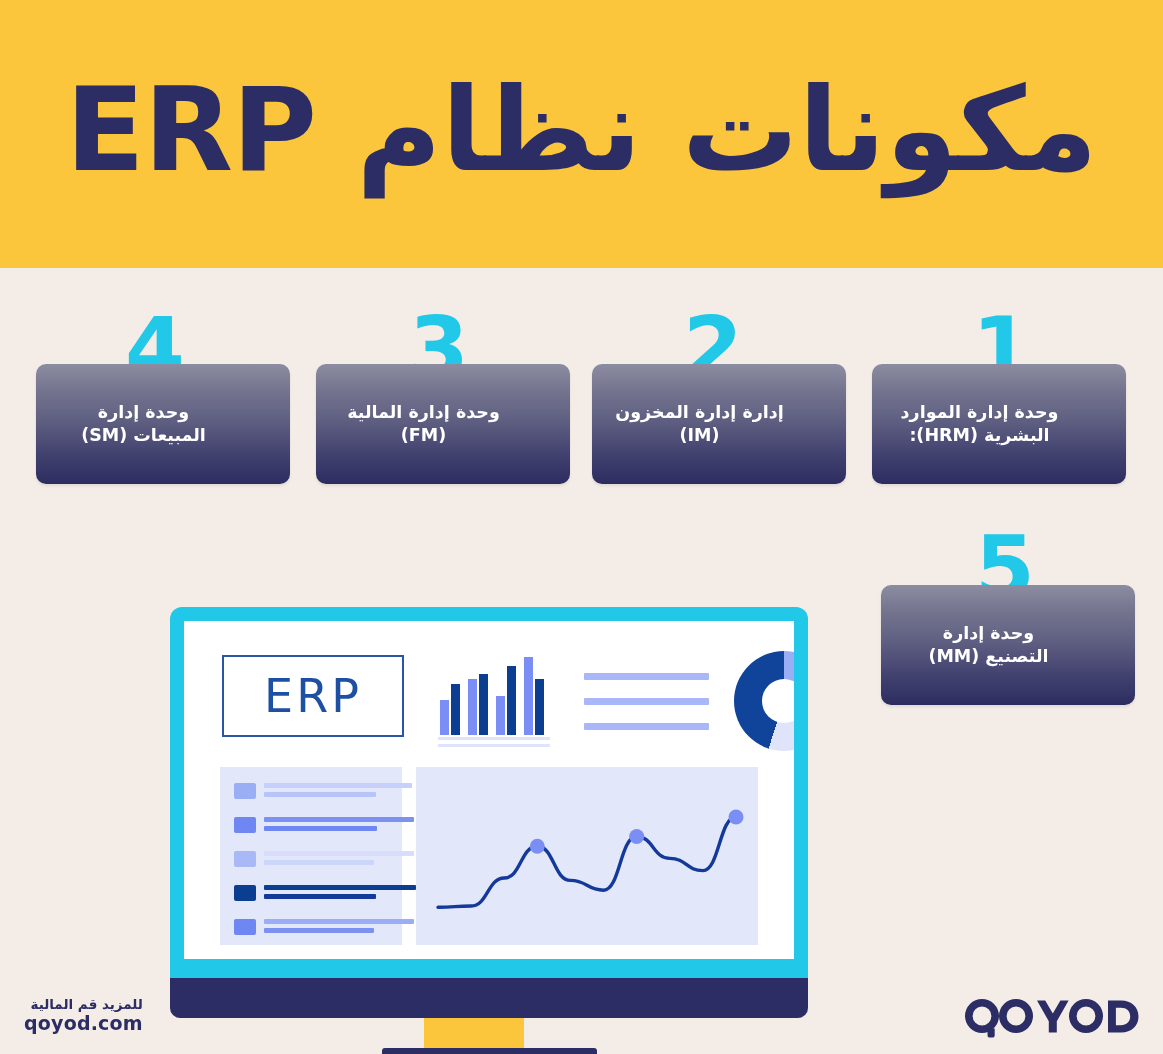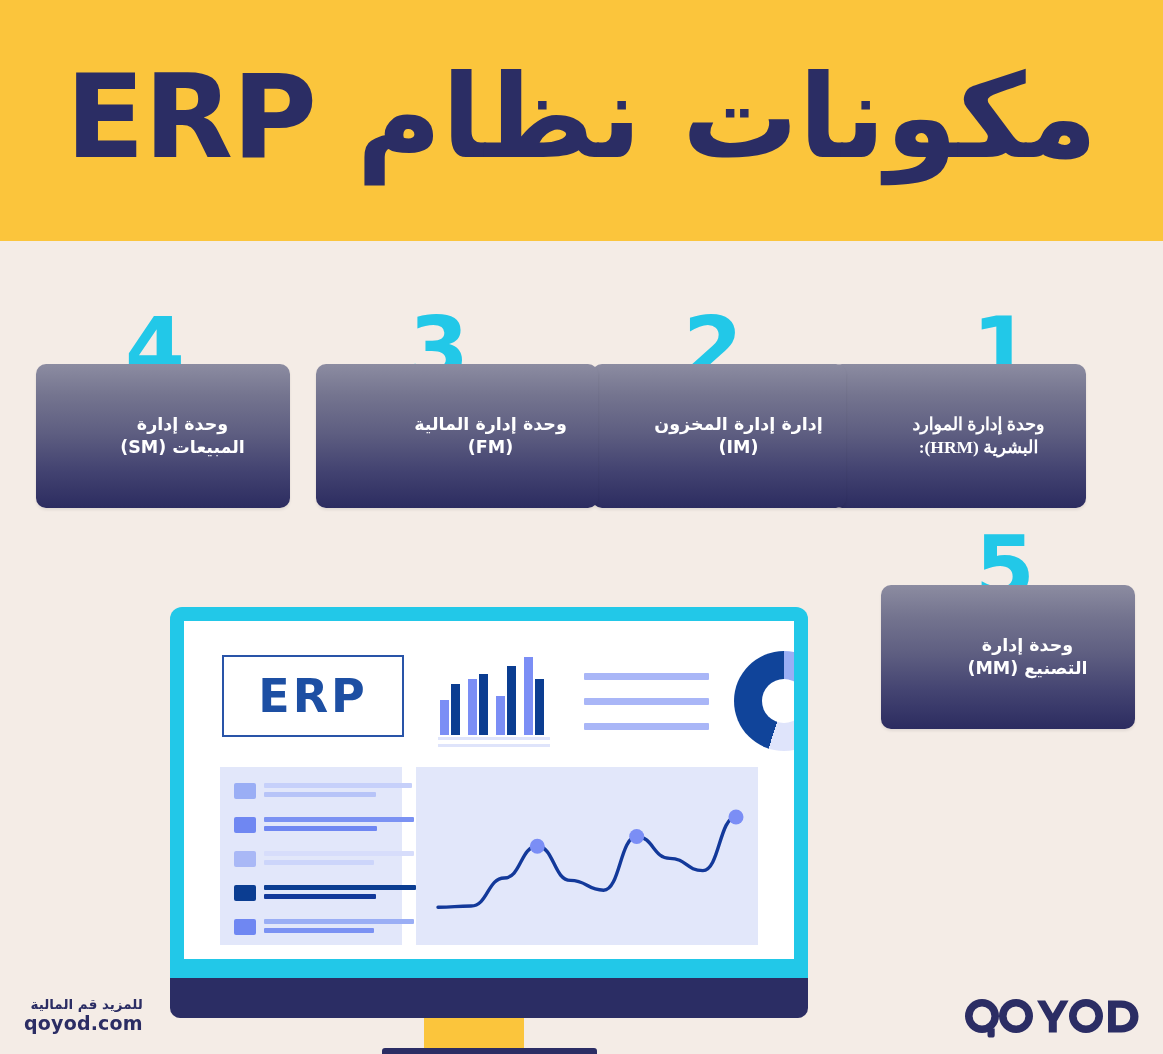--- a/index.html
+++ b/index.html
@@ -7,43 +7,43 @@
     width:1163px;height:1054px;
     background:#f4ece6;
     font-family:"DejaVu Sans","Liberation Sans",sans-serif;
     overflow:hidden;
     position:relative;
   }
   .stage{position:relative;width:1163px;height:1054px;overflow:hidden;background:#f4ece6;}
 
   
   .header-band{
-    position:absolute;left:0;top:0;width:1163px;height:241px;
+    position:absolute;left:0;top:0;width:1163px;height:268px;
     background:#fbc53c;
     display:flex;align-items:center;justify-content:center;
   }
   .header-title{
     direction:rtl;
     font-size:116px;
     font-weight:900;
     color:#2b2d64;
     letter-spacing:-1px;
     line-height:1;
     white-space:nowrap;
     transform:translateY(-4px);
   }
 
   
   .card{
     position:absolute;
-    width:254px;height:144px;
+    width:254px;height:120px;
     border-radius:10px;
     background:linear-gradient(180deg,#8c8ca1 0%,#74748f 22%,#5e5e81 48%,#434371 74%,#2c2c60 100%);
     box-shadow:0 2px 3px rgba(0,0,0,.08);
-    display:flex;align-items:center;justify-content:flex-end;
+    display:flex;align-items:center;justify-content:flex-start;
     z-index:2;
   }
   .card-label{
     direction:rtl;
     color:#ffffff;
     font-size:17.5px;
     font-weight:700;
     line-height:1.33;
     text-align:center;
     width:215px;
@@ -54,25 +54,25 @@
     color:#22c8e8;
     font-size:86px;
     font-weight:900;
     line-height:1;
     z-index:1;
     text-align:center;
     width:90px;
   }
 
   
-  #card1{left:832px;top:364px;font-family:Liberation Serif, serif;}
+  #card1{left:872px;top:364px;}
   #num1{left:957px;top:305px;}
   #card2{left:592px;top:364px;}
   #num2{left:668px;top:305px;}
-  #card3{left:316px;top:364px;padding-left:28px;}
+  #card3{left:316px;top:364px;}
   #num3{left:394px;top:305px;}
   #card4{left:36px;top:364px;}
   #num4{left:110px;top:305px;}
   #card5{left:881px;top:585px;}
   #num5{left:960px;top:524px;}
 
   
   .monitor{position:absolute;left:170px;top:607px;width:638px;z-index:2;}
   .bezel{
     width:638px;height:404px;
@@ -99,21 +99,21 @@
     position:absolute;left:212px;top:441px;width:215px;height:22px;background:#2b2d64;border-radius:3px 3px 0 0;
   }
 
   
   .erp-box{
     position:absolute;left:38px;top:34px;width:178px;height:78px;
     border:2px solid #2954a8;background:#ffffff;
     display:flex;align-items:center;justify-content:center;
   }
   .erp-text{
-    color:#1d4fa3;font-size:46px;font-weight:700;letter-spacing:3px;line-height:1;
+    color:#1d4fa3;font-size:46px;font-weight:400;letter-spacing:3px;line-height:1;
   }
 
   .barchart{position:absolute;left:254px;top:36px;width:112px;height:90px;}
   .barchart .bar{position:absolute;bottom:12px;border-radius:0;}
   .bar-light{background:#7b8ef5;}
   .bar-dark{background:#0b3d91;}
   .barchart .axis{position:absolute;left:0;height:3px;background:#dfe4fb;width:112px;}
   .barchart .axis1{bottom:7px;}
   .barchart .axis2{bottom:0px;}
 

